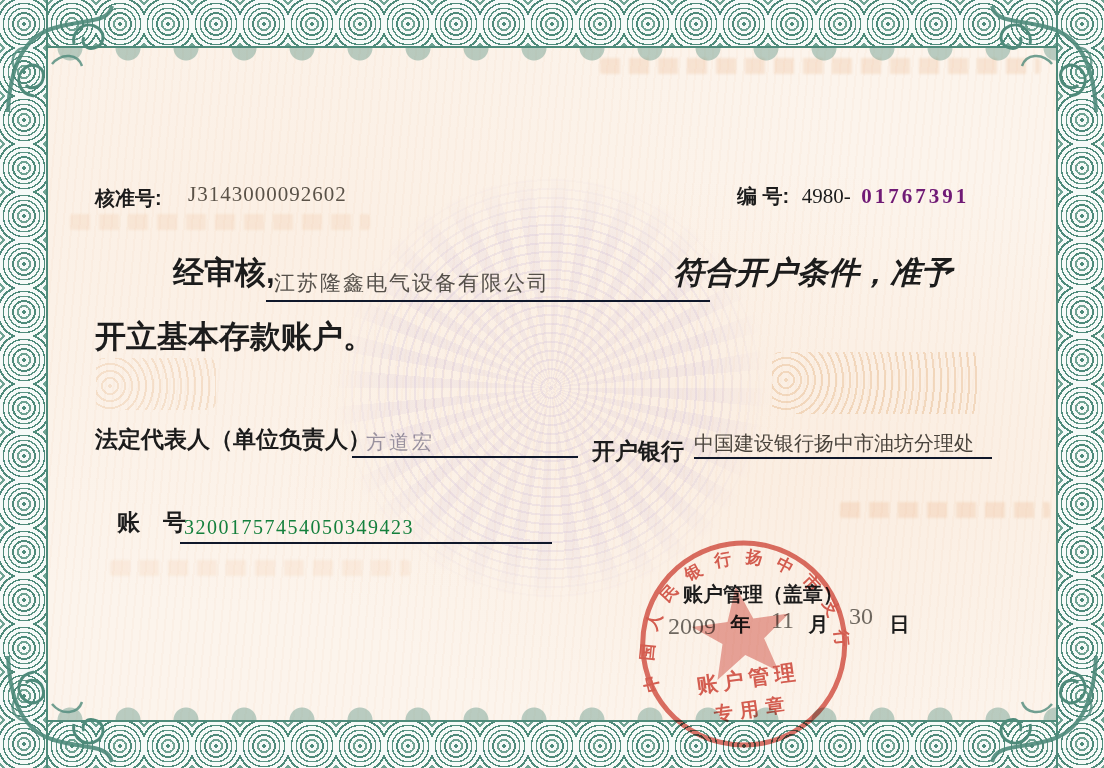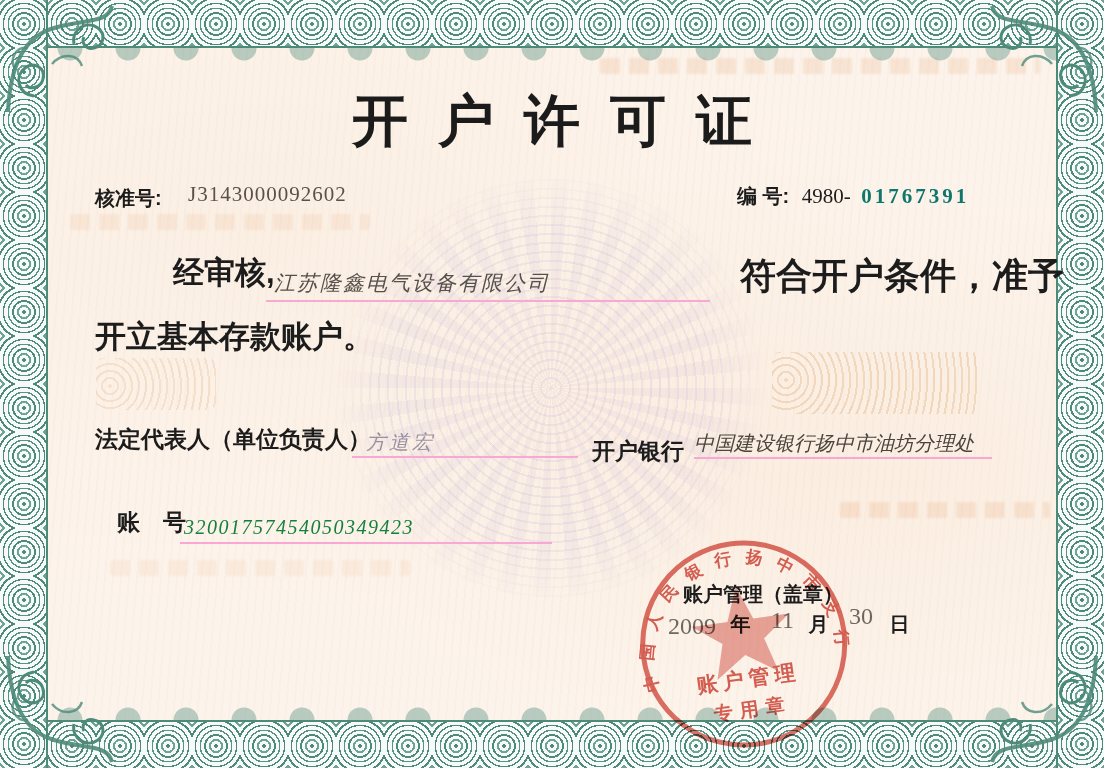--- a/index.html
+++ b/index.html
@@ -46,23 +46,23 @@
   .fb-2{left:96px;top:358px;width:120px;height:52px;opacity:.7;}
   .wm-strip{position:absolute;height:16px;z-index:0;border-radius:3px;filter:blur(1px);
     background:repeating-linear-gradient(90deg,rgba(235,172,122,.22) 0 20px,transparent 20px 29px);}
   
   .title{position:absolute;left:0;right:0;top:84px;text-align:center;z-index:2;
     font-family:"DejaVu Serif","Liberation Serif",serif;font-weight:800;
     font-size:56px;letter-spacing:30px;padding-left:30px;color:#1b1b1b;}
   .lbl{position:absolute;color:#1c1c1c;font-weight:700;z-index:2;white-space:nowrap;}
   .val{font-family:"Liberation Serif","DejaVu Serif",serif;color:#5a5248;z-index:2;white-space:nowrap;}
   .row{position:absolute;z-index:2;white-space:nowrap;}
-  .fill-line{position:absolute;border-bottom:2px solid #f9a8d4;z-index:2;white-space:nowrap;
-    font-family:"Liberation Serif","DejaVu Serif",serif;font-style:italic;}
-  .red-num{color:#0f766e;letter-spacing:3px;font-weight:700;}
+  .fill-line{position:absolute;border-bottom:2px solid #0f172a;z-index:2;white-space:nowrap;
+    font-family:"Liberation Serif","DejaVu Serif",serif;}
+  .red-num{color:#701a75;letter-spacing:3px;font-weight:700;}
   .date-num{font-family:"Liberation Serif",serif;color:#6e675f;font-size:24px;}
   .date-char{font-weight:700;color:#1c1c1c;font-size:20px;}
   .seal{position:absolute;left:628px;top:530px;width:232px;height:232px;z-index:5;
     transform:rotate(-8deg);opacity:.85;mix-blend-mode:multiply;pointer-events:none;}
 </style>
 </head>
 <body>
 
 <div class="page">
 
@@ -112,35 +112,34 @@
   <div class="corner corner-br">
     <svg viewBox="0 0 118 118" fill="none" stroke="#4e8a7a">
       <path d="M8,112 C10,62 26,36 54,28 C84,19 108,24 112,6" stroke-width="4" opacity=".9"></path>
       <path d="M34,96 c-16,-2 -20,-20 -9,-28 c9,-7 21,0 18,11 c-2,9 -13,11 -17,6" stroke-width="3"></path>
       <path d="M74,44 c-3,-15 13,-24 24,-16 c8,6 6,18 -4,20 c-8,2 -13,-5 -10,-11" stroke-width="3"></path>
       <path d="M16,70 c-8,-10 0,-24 12,-22" stroke-width="2.5" opacity=".8"></path>
       <path d="M52,64 c10,-12 26,-10 30,2" stroke-width="2.5" opacity=".8"></path>
     </svg>
   </div>
 
-  <div class="title">开户许可证</div>
 
   <div class="lbl" style="left:95px;top:185px;font-size:20px;">核准号:</div>
   <div class="val" style="position:absolute;left:188px;top:182px;font-size:21px;letter-spacing:1px;">J3143000092602</div>
 
   <div class="row" style="left:737px;top:183px;">
     <span class="lbl" style="position:static;font-size:20px;">编 号:</span>
     <span class="val" style="font-size:21px;color:#1c1c1c;margin-left:8px;">4980-</span>
     <span class="val red-num" style="font-size:21px;margin-left:6px;">01767391</span>
   </div>
 
   <div class="lbl" style="left:173px;top:252px;font-size:31px;">经审核,</div>
   <div class="fill-line" style="left:266px;top:266px;width:436px;height:34px;line-height:34px;
        font-size:21px;letter-spacing:2px;color:#55504a;padding-left:8px;">江苏隆鑫电气设备有限公司</div>
-  <div class="lbl" style="left:740px;top:252px;font-size:36px;">符合开户条件，准予</div>
+  <div class="lbl" style="left:673px;top:252px;font-size:31px;font-style:italic;">符合开户条件，准予</div>
   <div class="lbl" style="left:95px;top:316px;font-size:31px;">开立基本存款账户。</div>
 
   <div class="lbl" style="left:95px;top:424px;font-size:23px;">法定代表人（单位负责人）</div>
   <div class="fill-line" style="left:352px;top:428px;width:212px;height:28px;line-height:28px;
        font-size:20px;letter-spacing:3px;color:rgba(96,90,116,.62);padding-left:14px;">方道宏</div>
   <div class="lbl" style="left:592px;top:436px;font-size:23px;">开户银行</div>
   <div class="fill-line" style="left:694px;top:429px;width:298px;height:28px;line-height:28px;
        font-size:20px;color:#4a443d;">中国建设银行扬中市油坊分理处</div>
 
   <div class="lbl" style="left:105px;top:507px;font-size:23px;margin-left:12px;">账　号</div>

